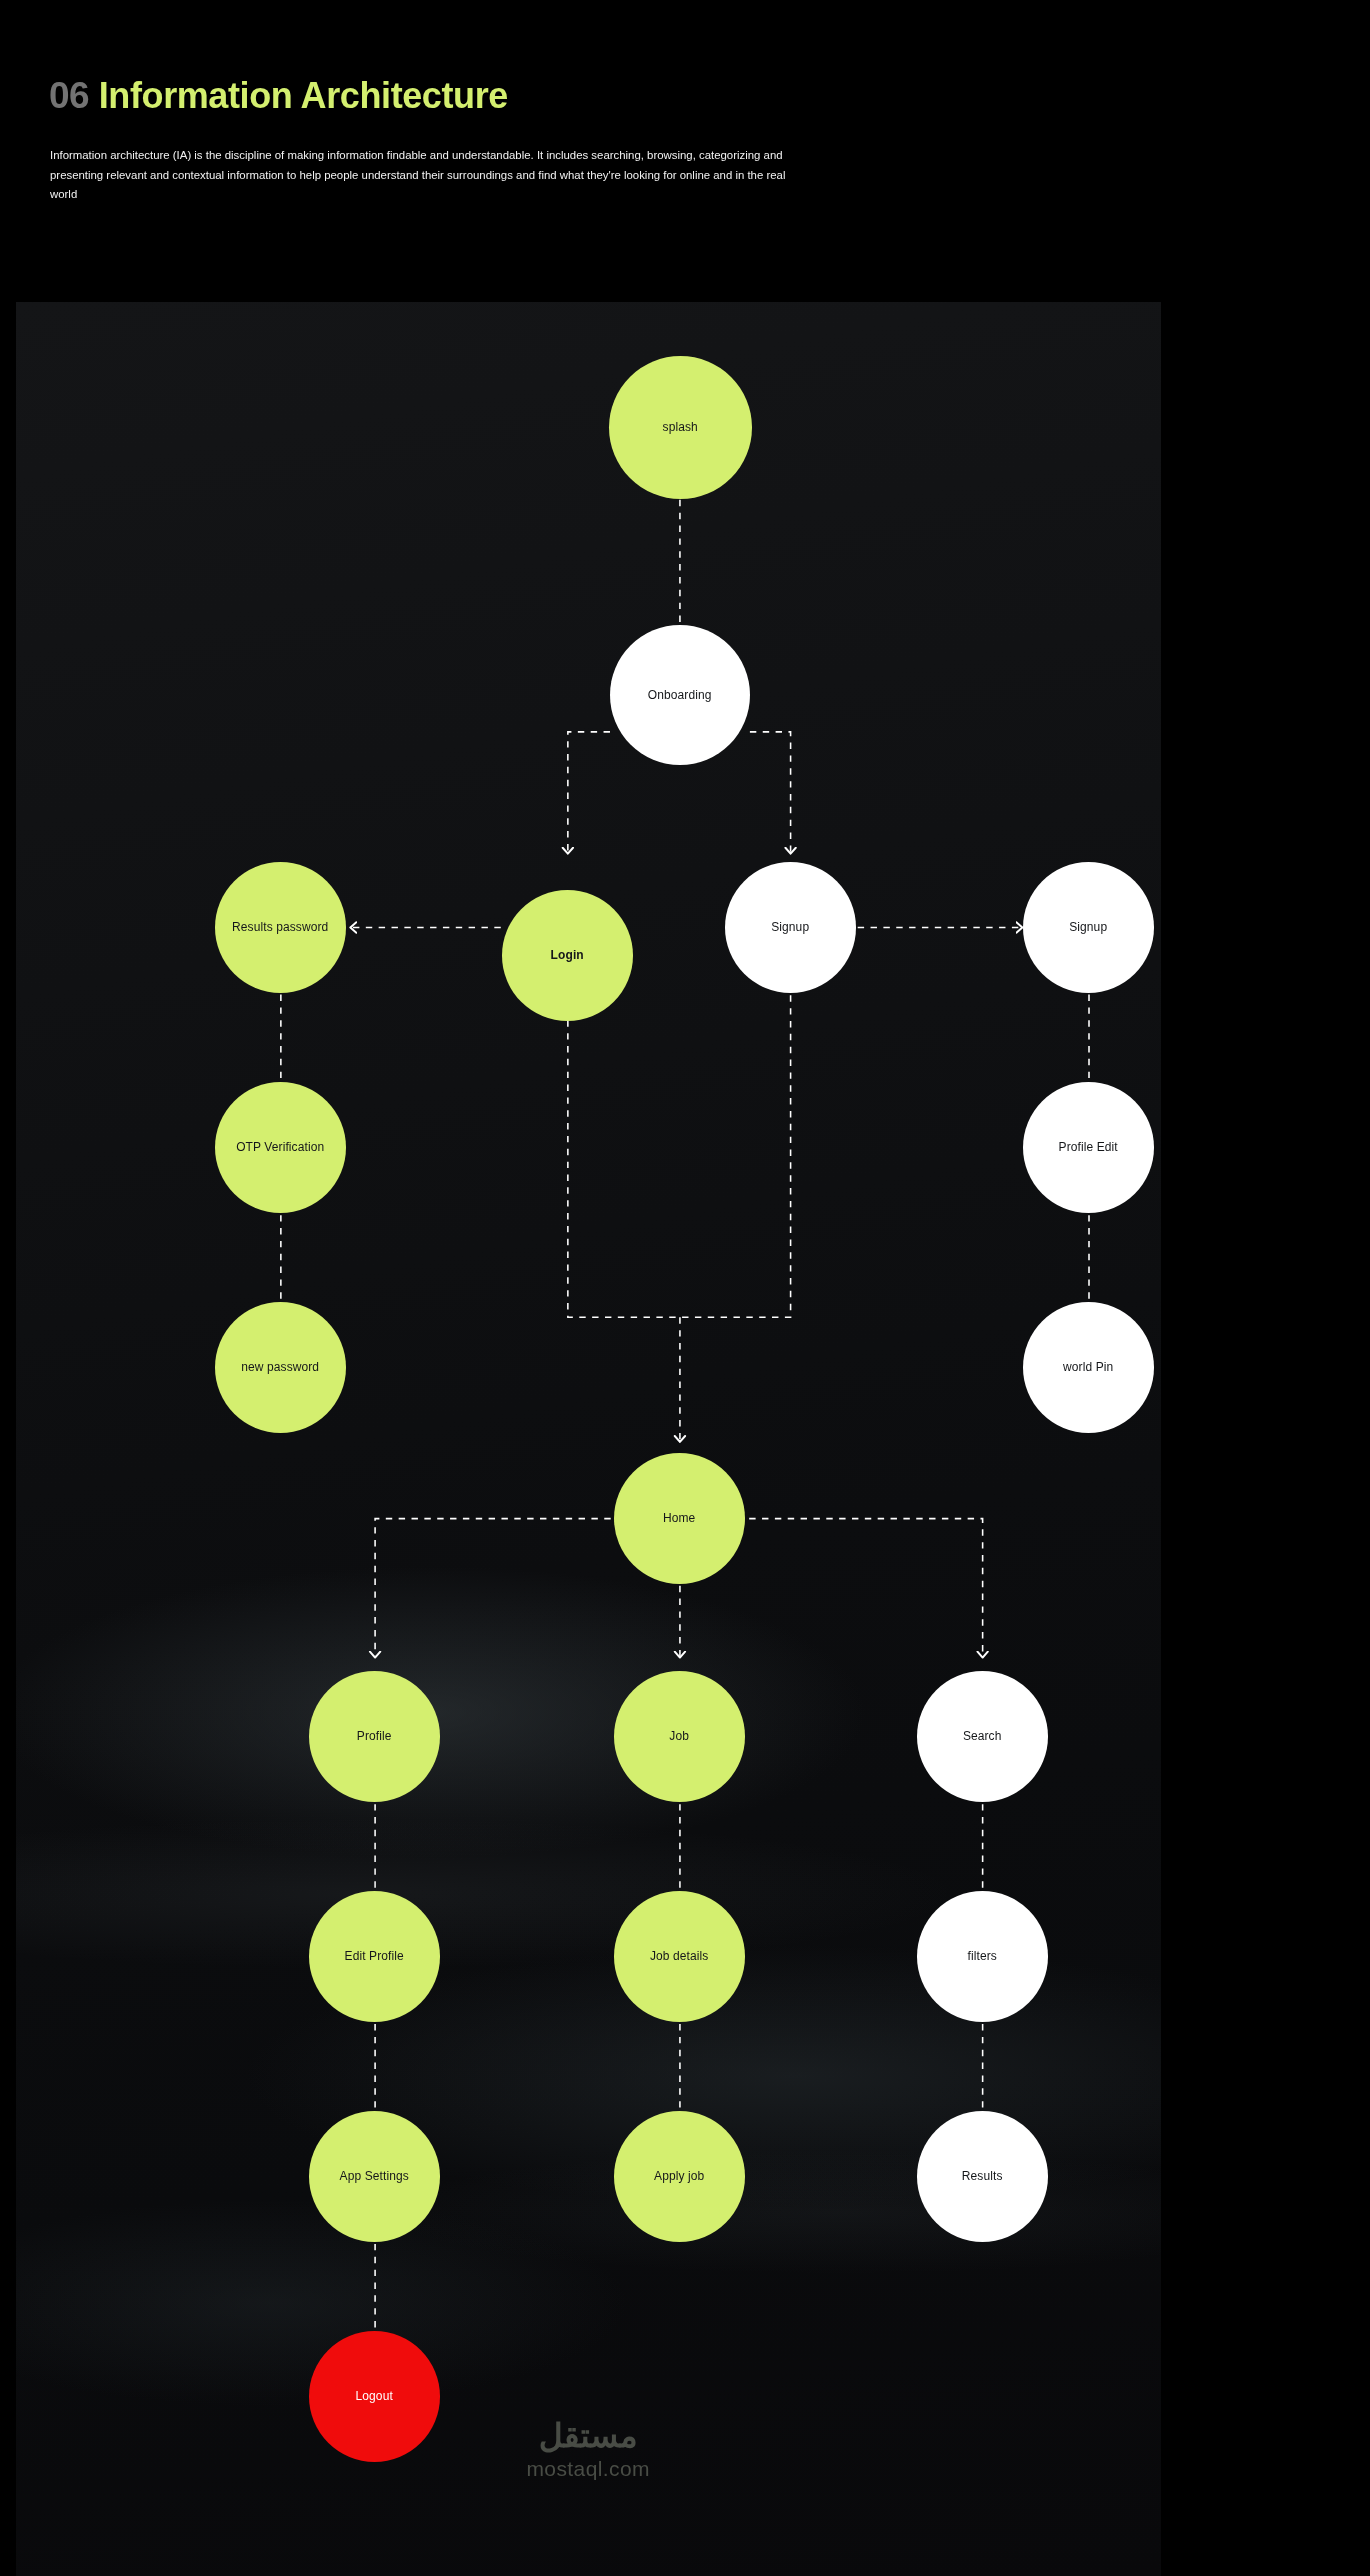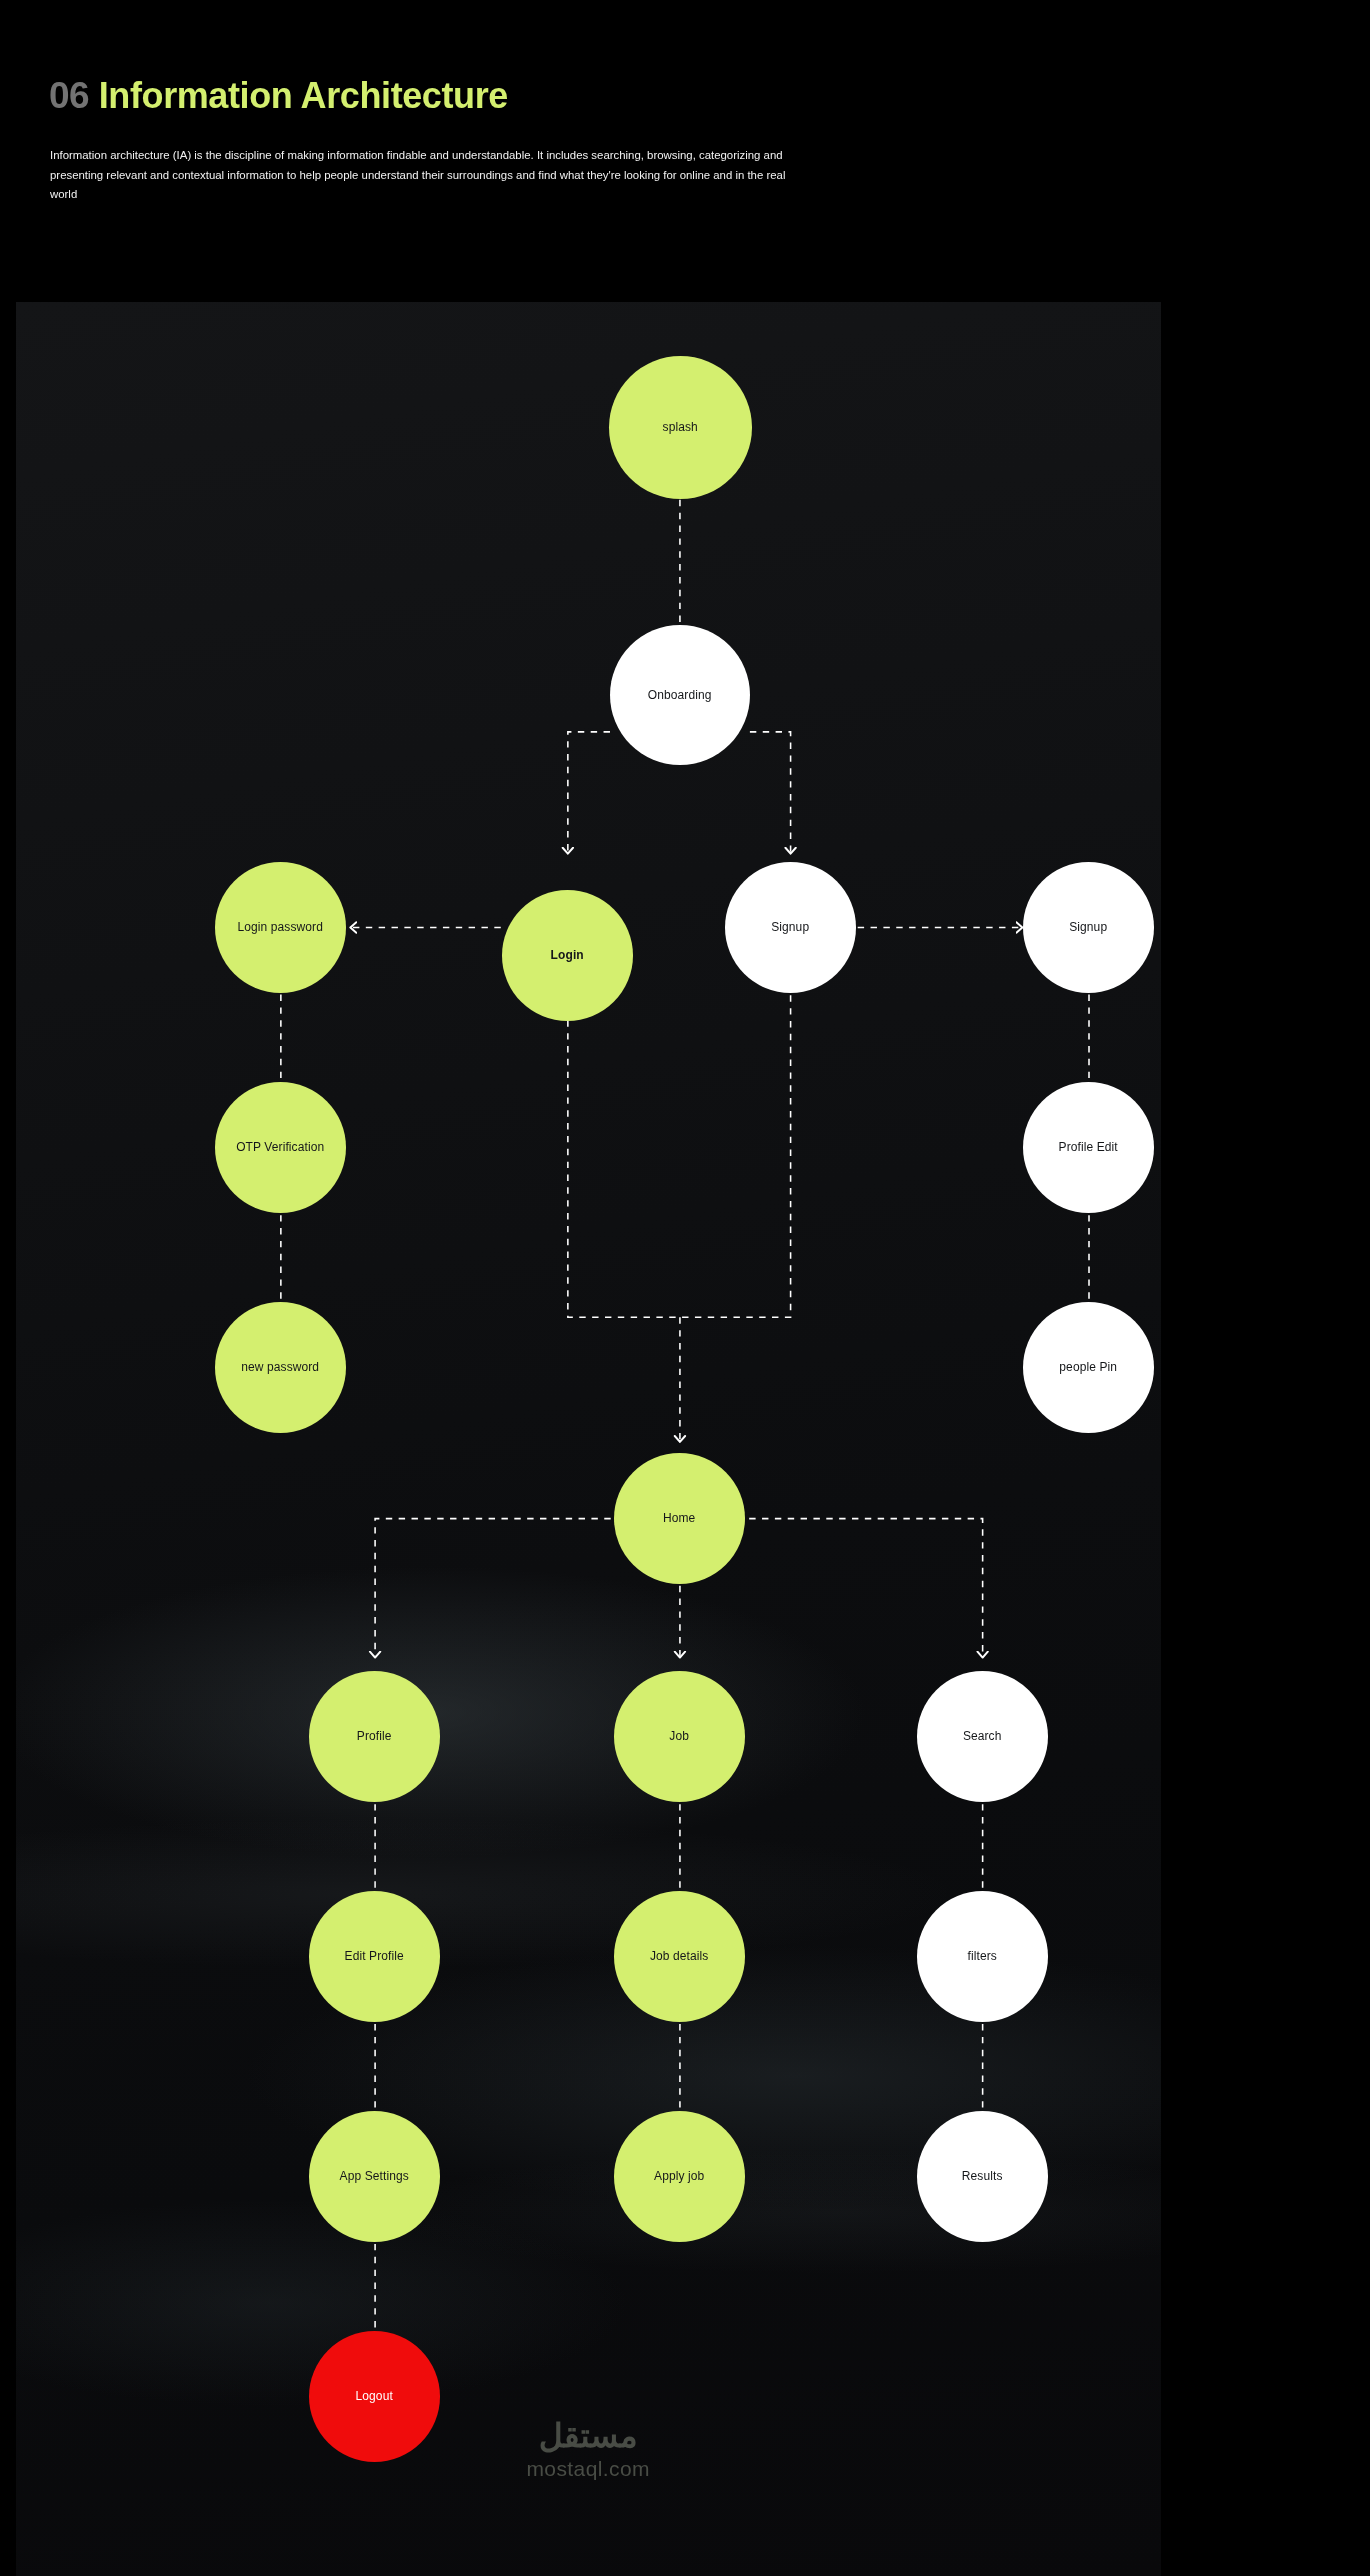--- a/index.html
+++ b/index.html
@@ -197,35 +197,35 @@
 
         <path d="M1354,2104 L1354,2224"></path>
         <path d="M1354,2412 L1354,2532"></path>
       </g>
     </svg>
 
     <div class="node green" style="left:593px;  top:54px;   width:143px; height:143px;">splash</div>
 
     <div class="node white" style="left:594px;  top:323px;  width:140px; height:140px;">Onboarding</div>
 
-    <div class="node green" style="left:199px;  top:560px;  width:131px; height:131px;">Login password</div>
+    <div class="node green" style="left:199px;  top:560px;  width:131px; height:131px;">Results password</div>
 
     <div class="node green" style="left:486px;  top:588px;  width:131px; height:131px;font-weight:bold;">Login</div>
 
     <div class="node white" style="left:709px;  top:560px;  width:131px; height:131px;">Signup</div>
 
     <div class="node white" style="left:1007px; top:560px;  width:131px; height:131px;">Signup</div>
 
     <div class="node green" style="left:199px;  top:780px; width:131px; height:131px;">OTP Verification</div>
 
     <div class="node white" style="left:1007px; top:780px; width:131px; height:131px;">Profile Edit</div>
 
     <div class="node green" style="left:199px;  top:1000px; width:131px; height:131px;">new password</div>
 
-    <div class="node white" style="left:1007px; top:1000px; width:131px; height:131px;">people Pin</div>
+    <div class="node white" style="left:1007px; top:1000px; width:131px; height:131px;">world Pin</div>
 
     <div class="node green" style="left:598px;  top:1151px; width:131px; height:131px;">Home</div>
 
     <div class="node green" style="left:293px;  top:1369px; width:131px; height:131px;">Profile</div>
 
     <div class="node green" style="left:598px;  top:1369px; width:131px; height:131px;">Job</div>
 
     <div class="node white" style="left:901px; top:1369px; width:131px; height:131px;">Search</div>
 
     <div class="node green" style="left:293px;  top:1589px; width:131px; height:131px;">Edit Profile</div>

